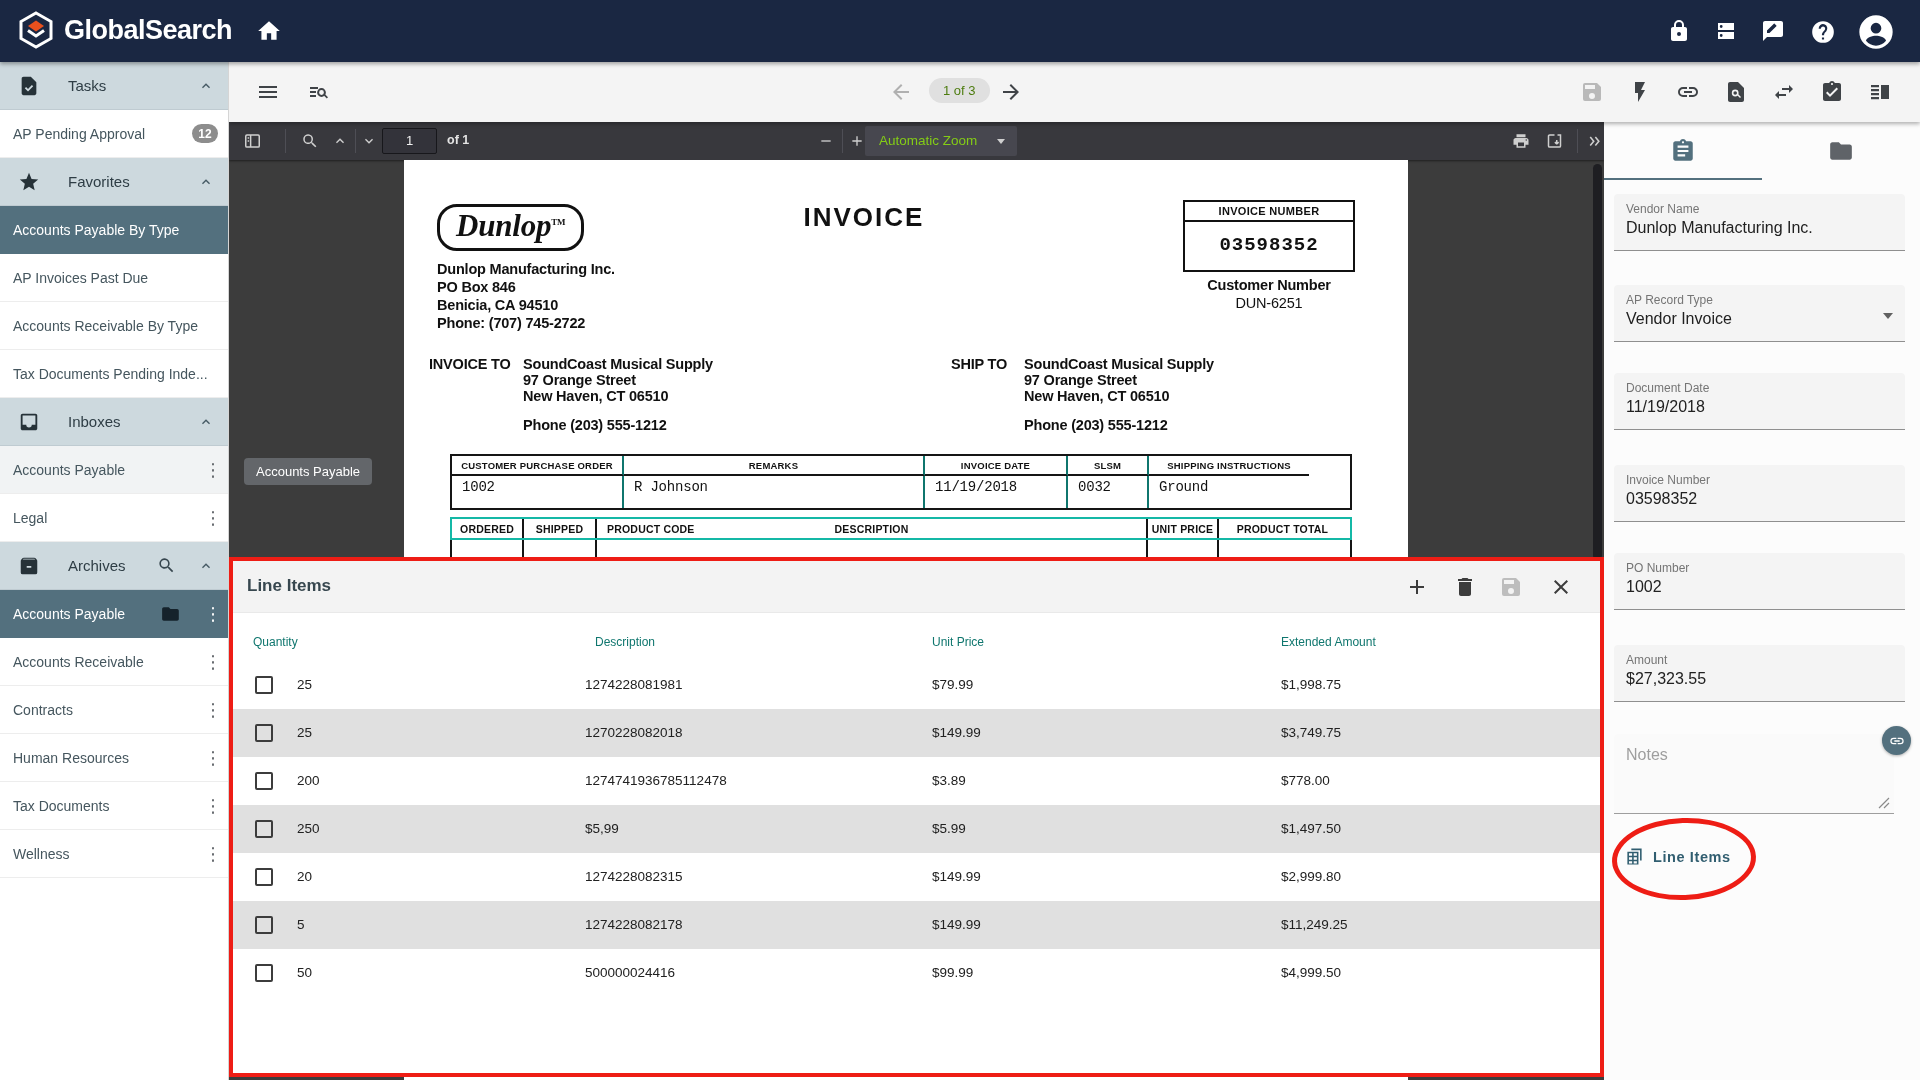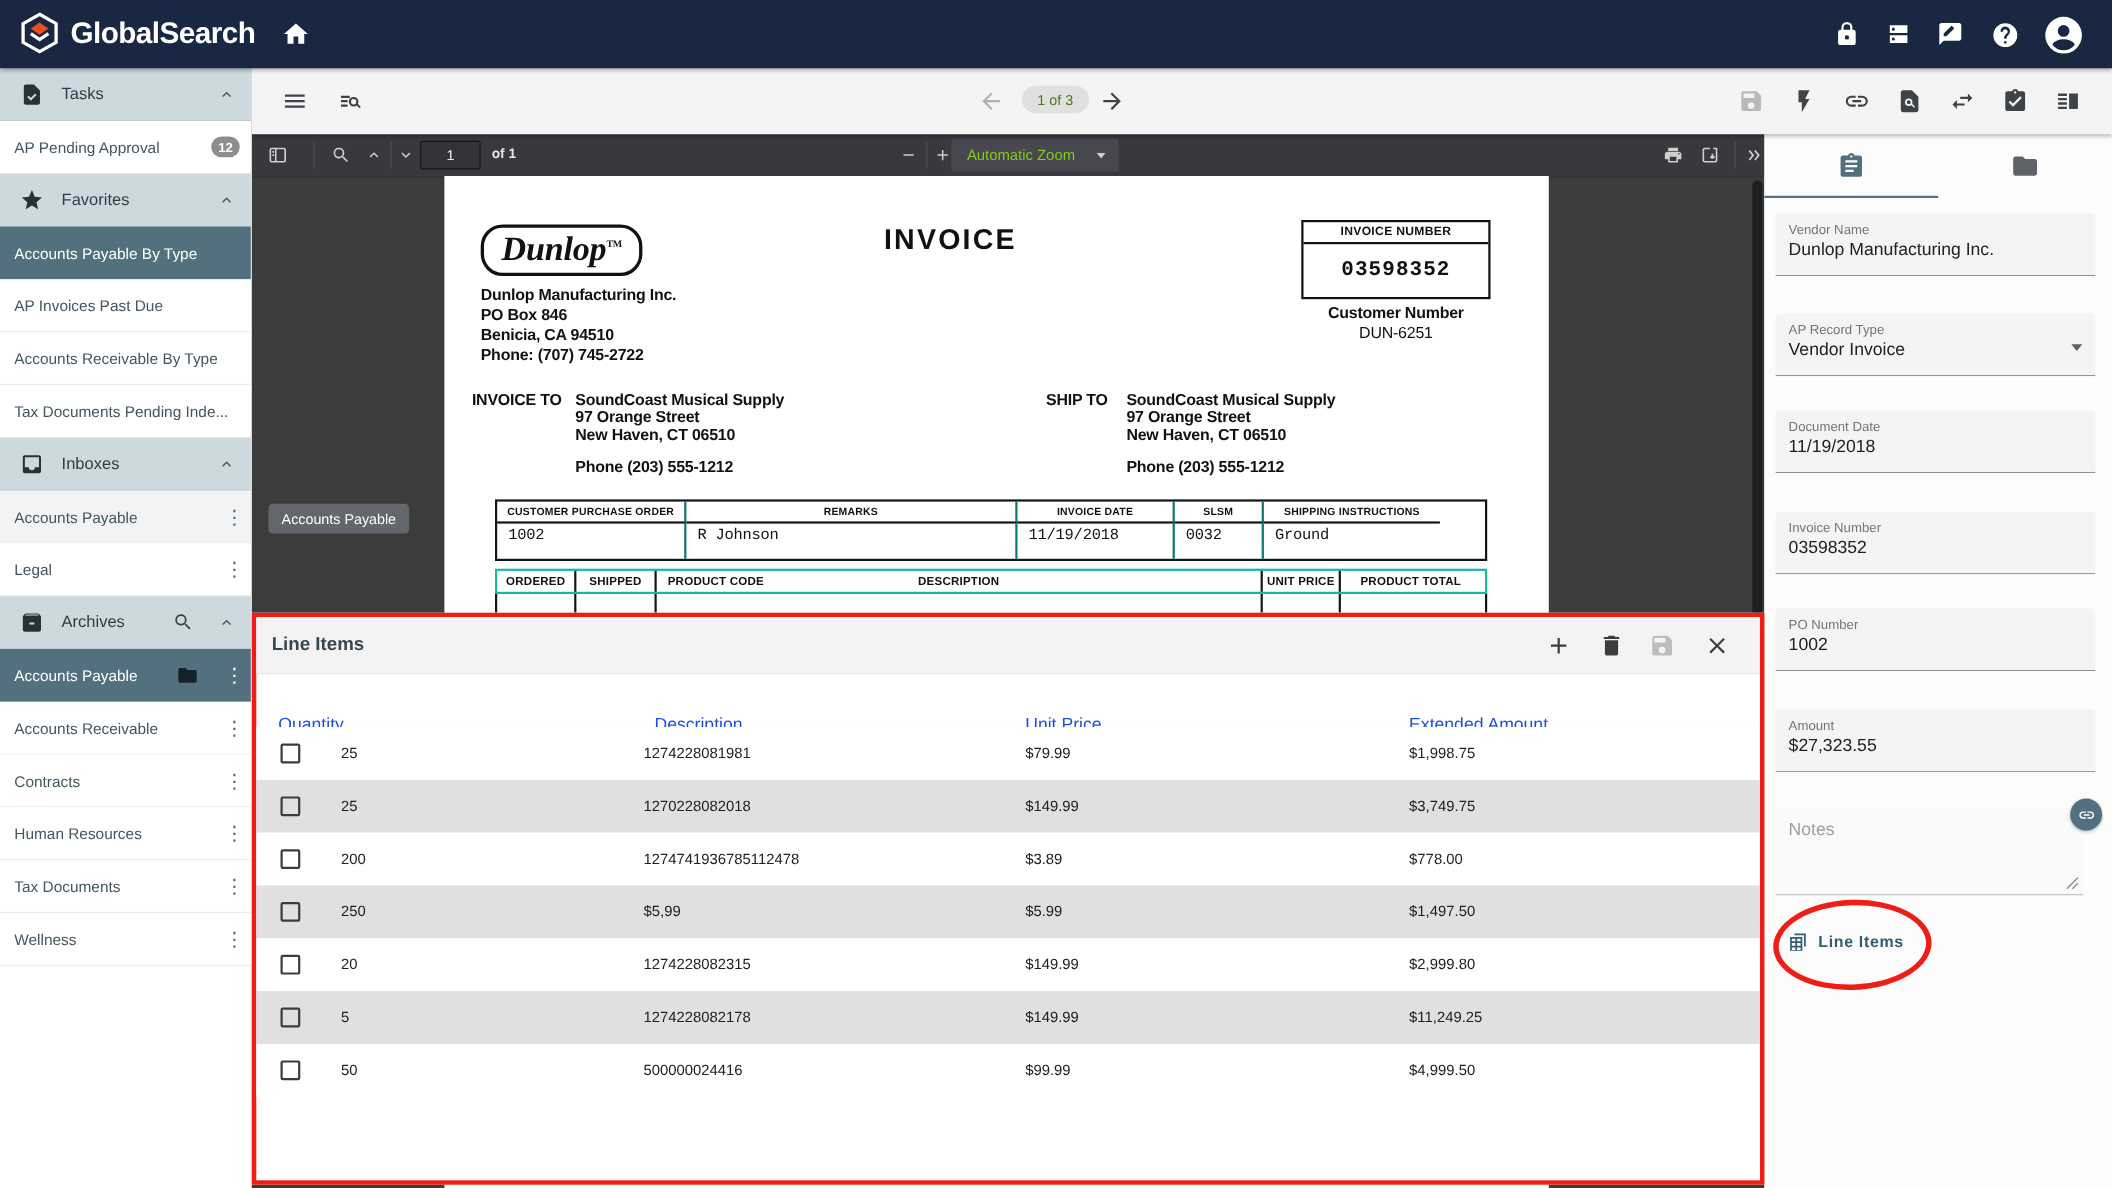--- a/index.html
+++ b/index.html
@@ -9,21 +9,21 @@
   
   .navbar { position:absolute; left:0; top:0; width:1920px; height:62px; background:#1a2742; z-index:50; box-shadow:0 2px 4px rgba(0,0,0,.35); }
   .brand { position:absolute; left:16px; top:10px; display:flex; align-items:center; gap:8px; }
   .brand-text { color:#fff; font-size:27px; font-weight:bold; letter-spacing:-.5px; }
   .home-btn { position:absolute; left:256px; top:18px; color:#fff; cursor:pointer; }
   .nav-ic { position:absolute; top:19px; color:#fff; cursor:pointer; }
 
   
   .sidebar { position:absolute; left:0; top:62px; width:229px; bottom:0; background:#fff; border-right:1px solid #d5d5d5; z-index:20; }
   .sec-head { height:48px; background:#cdd9de; display:flex; align-items:center; padding:0 14px 0 18px; color:#2e3d45; font-size:15px; gap:16px; border-bottom:1px solid #bfcbd1; cursor:pointer; }
-  .sec-head .lbl { flex:1; }
+  .sec-head .lbl { flex:1;margin-left:12px; }
   .side-item { height:48px; display:flex; align-items:center; padding:0 10px 0 13px; color:#45565e; font-size:14px; border-bottom:1px solid #ededed; cursor:pointer; background:#fff; }
   .side-item .lbl { flex:1; white-space:nowrap; overflow:hidden; }
   .side-item.shade { background:#f1f3f4; }
   .side-item.sel { background:#53707e; color:#fff; border-bottom:none; }
   .badge { background:#8d8d8d; color:#fff; font-size:12px; border-radius:10px; min-width:26px; height:19px; display:flex; align-items:center; justify-content:center; font-weight:bold; }
   .kebab { color:#5f6368; font-size:18px; width:14px; text-align:center; letter-spacing:0; line-height:1; }
   .sel .kebab { color:#fff; }
 
   
   .main-toolbar { position:absolute; left:229px; right:0; top:62px; height:60px; background:#f4f4f4; box-shadow:0 2px 4px rgba(0,0,0,.3); z-index:10; }
@@ -71,27 +71,27 @@
   .ih-desc { position:absolute; left:0; right:0; text-align:center; }
   .items-stub { left:46px; top:380px; width:902px; height:17px; border-left:2px solid #151515; border-right:2px solid #151515; display:flex; }
   .is-cell { border-right:2px solid #151515; height:100%; }
   .is-cell:last-child { border-right:none; }
 
   
   .li-panel { position:absolute; left:229px; top:557px; width:1375px; height:520px; background:#fff; border:4px solid #ee1d15; z-index:30; }
   .li-header { position:absolute; left:0; top:0; right:0; height:52px; background:#f3f3f3; border-bottom:1px solid #e9e9e9; }
   .li-title { position:absolute; left:14px; top:15px; font-size:17px; font-weight:bold; color:#37474f; }
   .li-hic { position:absolute; top:14px; cursor:pointer; }
-  .li-collbl { position:absolute; font-size:16px; color:#1d4ed8; top:90px; }
+  .li-collbl { position:absolute; font-size:12px; color:#0f766e; top:74px; }
   .li-div { position:absolute; left:0; right:0; top:100px; height:1px; background:#e0e0e0; }
   .li-row { position:absolute; left:0; right:0; height:48px; background:#fff; cursor:pointer; }
   .li-row.alt { background:#e0e0e0; }
   .cb { position:absolute; left:22px; top:15px; width:18px; height:18px; border:2px solid #3c3c3c; border-radius:2px; background:transparent; }
   .cell { position:absolute; top:16px; font-size:13.5px; color:#212121; }
-  .cq{left:77px;} .cd{left:352px;} .cu{left:699px;} .ce{left:1048px;}
+  .cq{left:64px;} .cd{left:352px;} .cu{left:699px;} .ce{left:1048px;}
 
   
   .right-panel { position:absolute; left:1604px; top:122px; right:0; bottom:0; background:#fcfcfc; z-index:8; }
   .tab { position:absolute; top:0; width:158px; height:58px; display:flex; align-items:center; justify-content:center; cursor:pointer; }
   .tab-underline { position:absolute; left:0; top:56px; width:158px; height:2px; background:#53707e; }
   .field { position:absolute; left:10px; width:291px; height:57px; background:#f4f4f4; border-bottom:1px solid #8f8f8f; border-radius:4px 4px 0 0; padding:8px 12px 0; cursor:text; }
   .flabel { display:block; font-size:12px; color:#757575; }
   .fvalue { display:block; font-size:16px; color:#212121; margin-top:3px; }
   .fcaret { position:absolute; right:12px; top:28px; width:0; height:0; border-left:5px solid transparent; border-right:5px solid transparent; border-top:6px solid #616161; }
   .notes { position:absolute; left:10px; top:612px; width:280px; height:80px; background:#fafafa; border-bottom:1px solid #9e9e9e; border-radius:4px 4px 0 0; padding:12px; cursor:text; }

